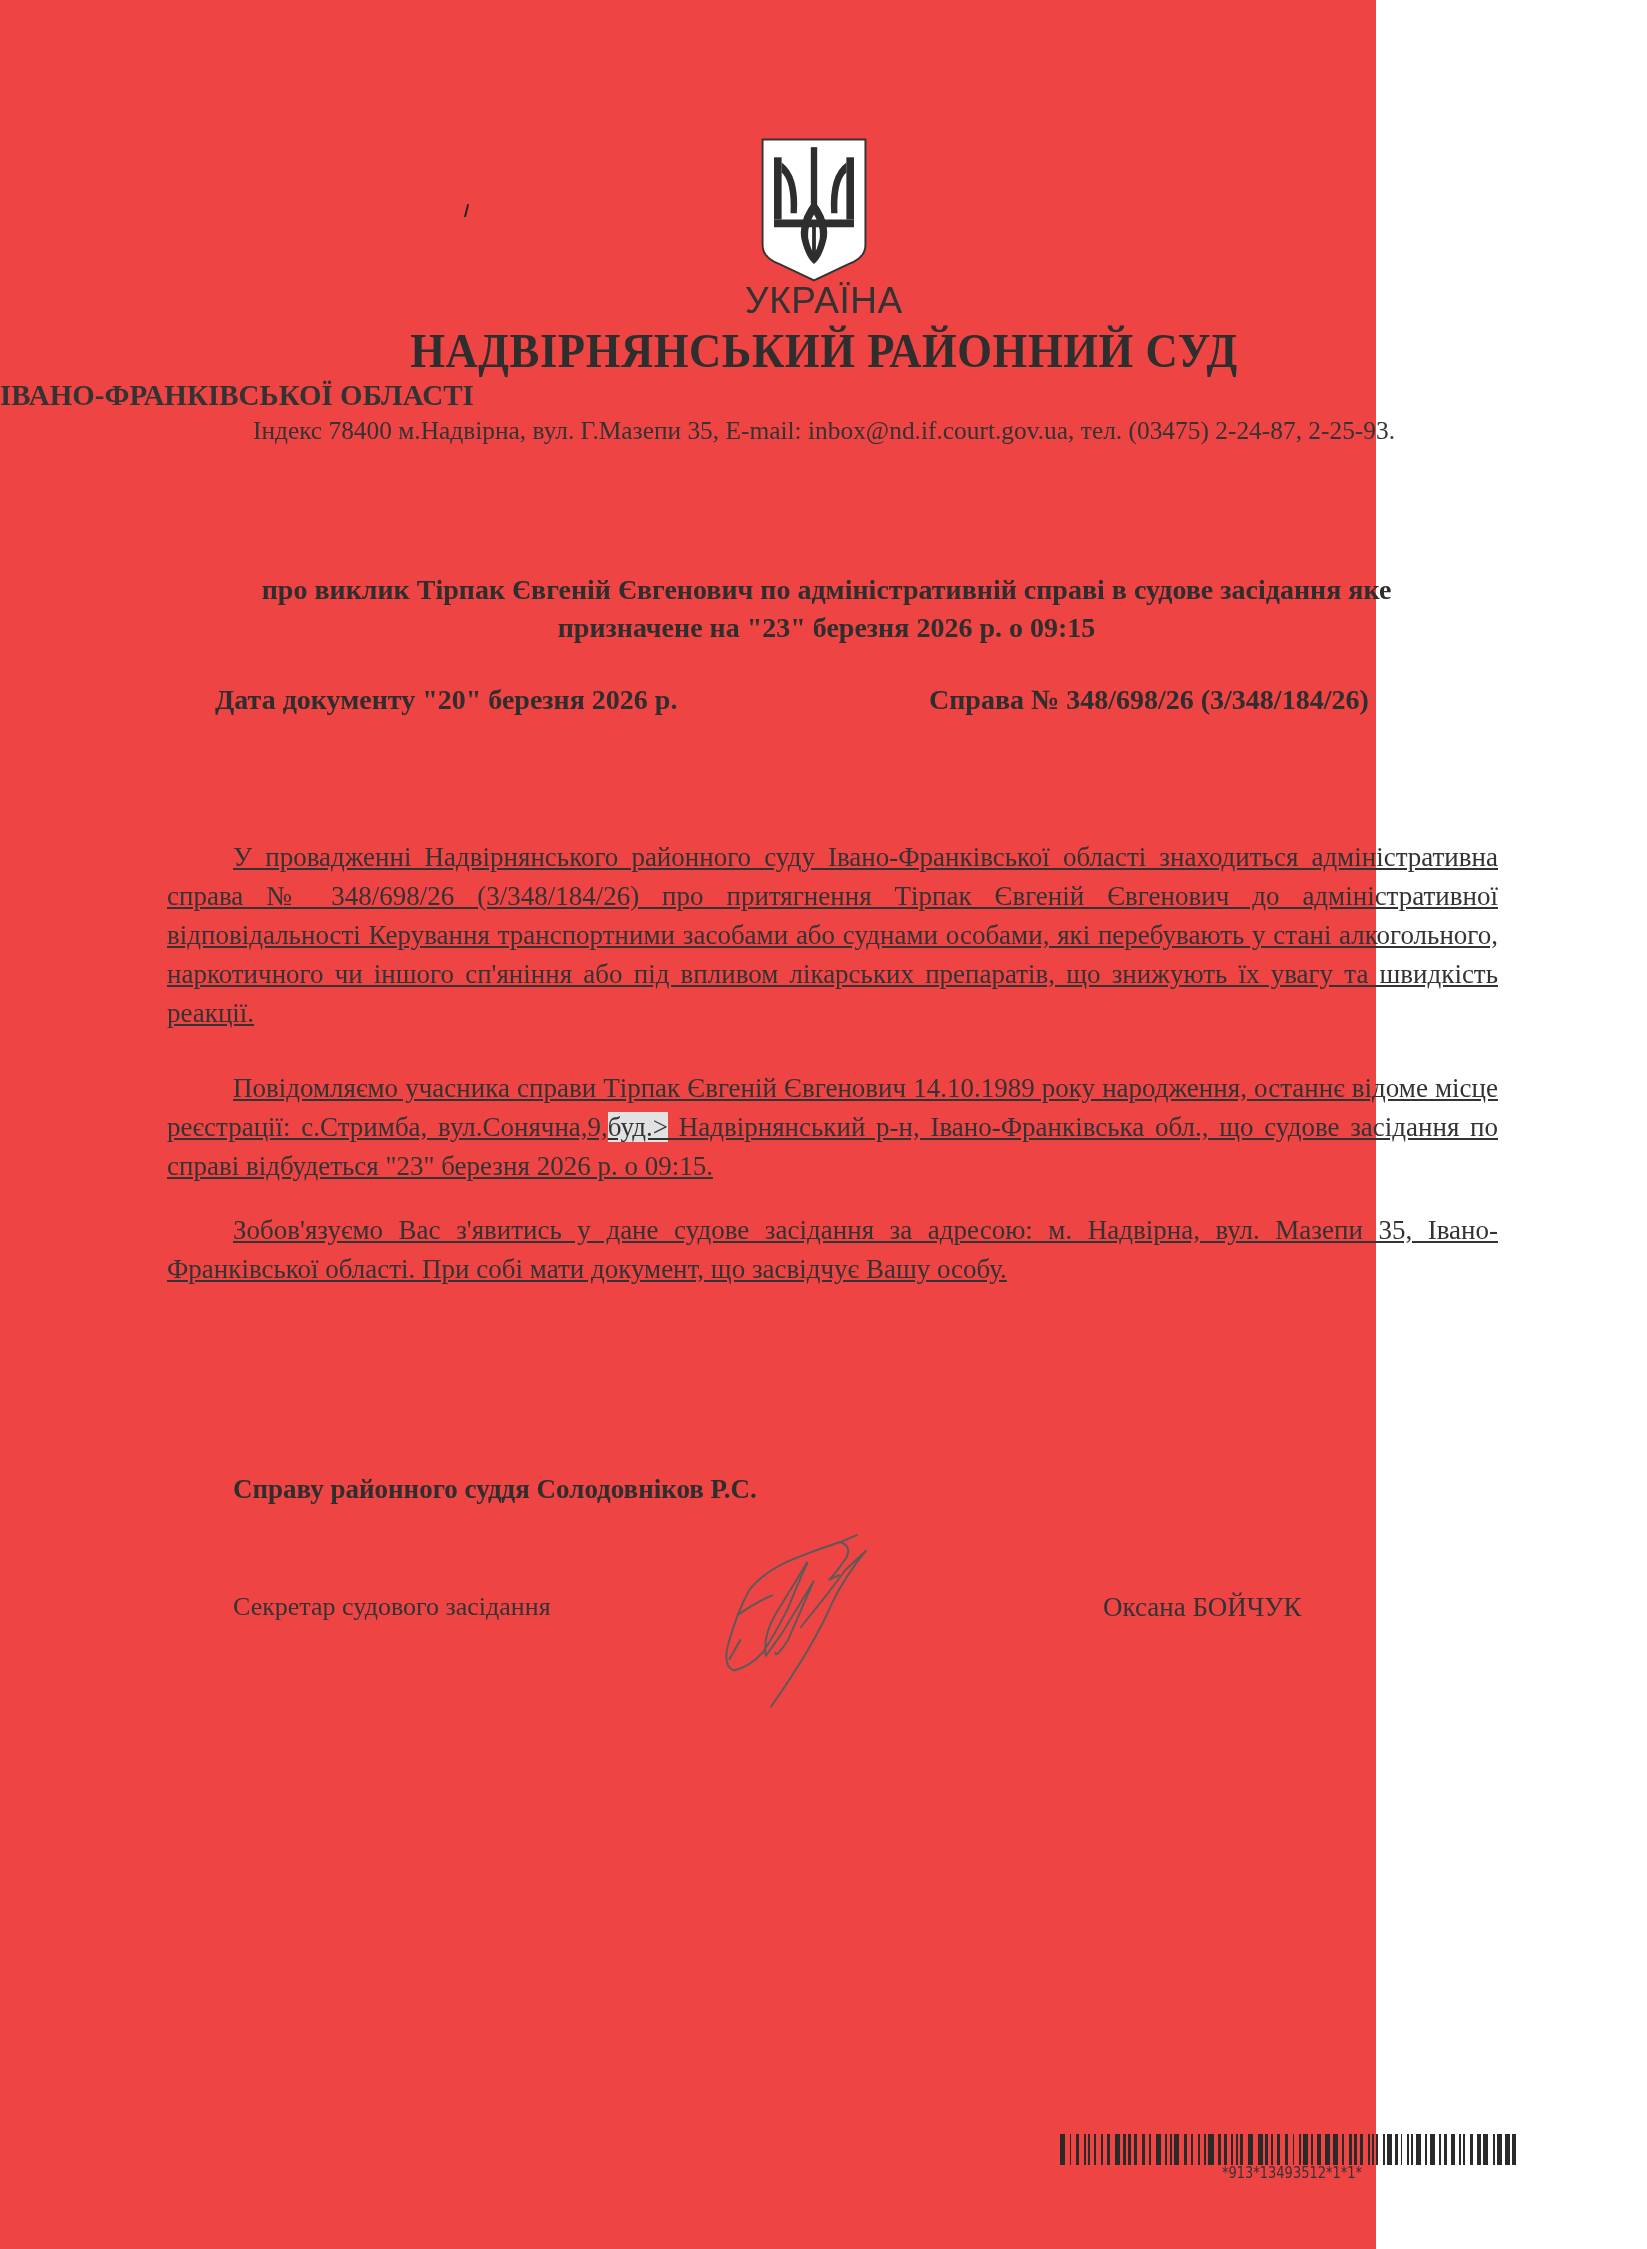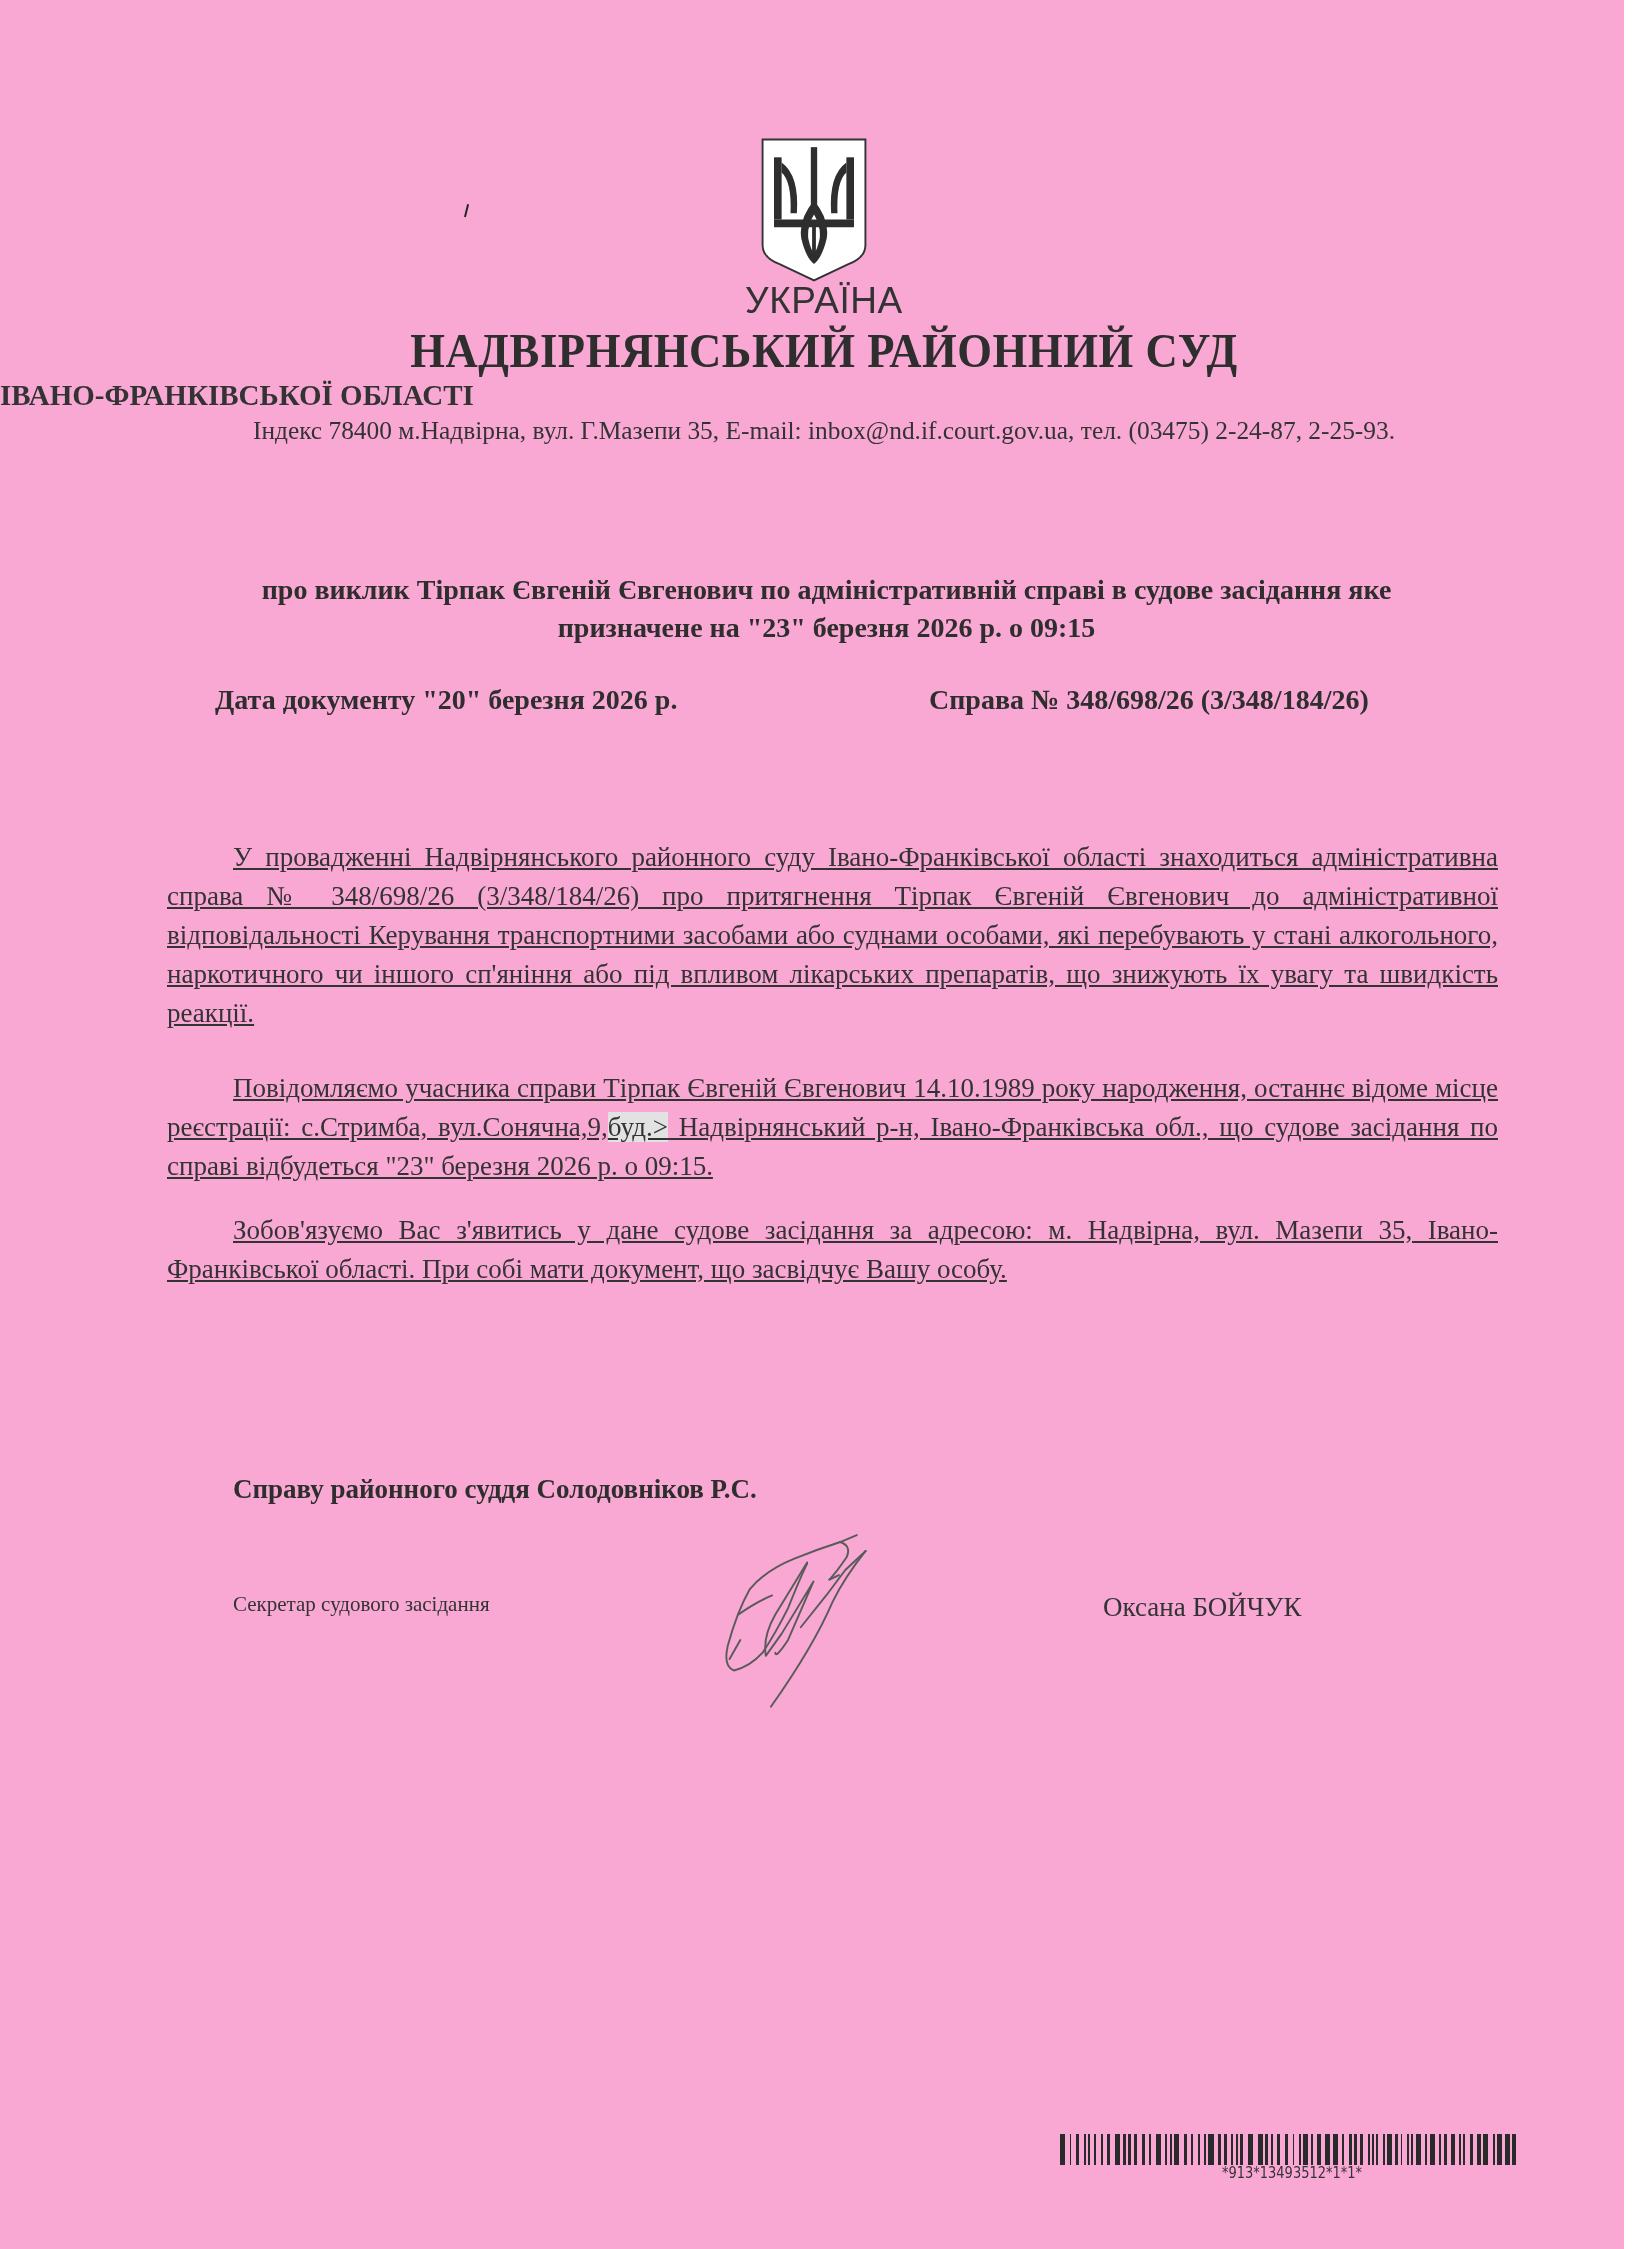--- a/index.html
+++ b/index.html
@@ -11,22 +11,22 @@
     width: 1648px;
     height: 2250px;
     position: relative;
     overflow: hidden;
     color: #2b2b2b;
     font-family: "Liberation Serif", "DejaVu Serif", serif;
   }
   .page {
     position: absolute;
     left: 0; top: 0;
-    width: 1624px; height: 2250px;
-    background: #f9a8d4;
+    width: 1376px; height: 2250px;
+    background: #ef4444;
   }
   
   .coat-of-arms {
     position: absolute;
     left: 760px;
     top: 137px;
     width: 108px;
     height: 146px;
   }
   .country {
@@ -132,21 +132,21 @@
     left: 233px;
     top: 1474px;
     font-size: 27px;
     font-weight: bold;
     color: #2e2e2e;
   }
   .secretary-label {
     position: absolute;
     left: 233px;
     top: 1592px;
-    font-size: 21px;
+    font-size: 26px;
     color: #333;
   }
   .secretary-name {
     position: absolute;
     left: 1103px;
     top: 1592px;
     font-size: 27px;
     color: #333;
   }
   .signature {

